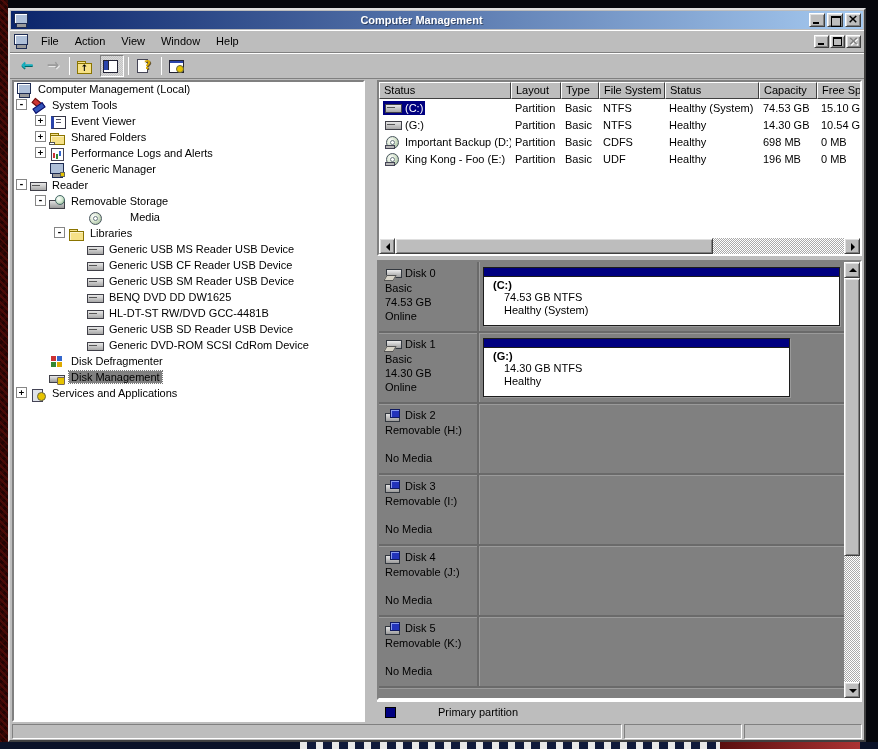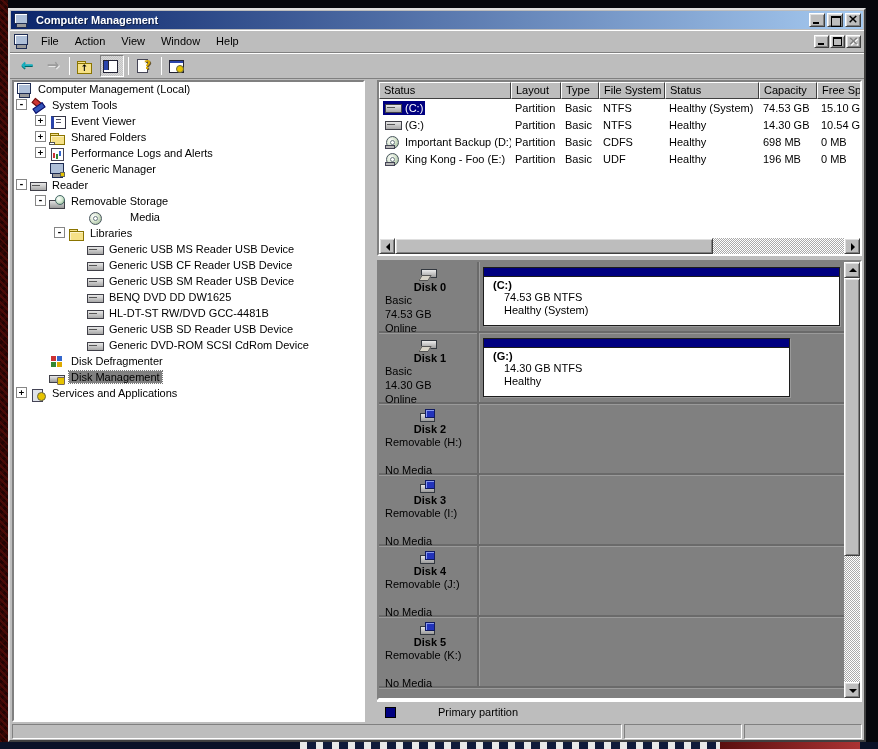--- a/index.html
+++ b/index.html
@@ -18,21 +18,21 @@
     background:linear-gradient(90deg,#5a0f0f,#a33); }
   .sunken { border:2px solid; border-color:#808080 #ffffff #ffffff #808080; }
 
   
   #window { position:absolute; left:8px; top:8px; width:858px; height:734px;
     border:2px solid; border-color:#dfdfdf #404040 #404040 #dfdfdf; background:#BDBDBD;
     display:flex; flex-direction:column; }
 
   
   .titlebar { height:18px; margin:1px; background:linear-gradient(90deg,#0A246A,#A6CAF0);
-    display:flex; align-items:center; padding:0 2px; flex:none; }
+    display:flex; align-items:center; padding:0 2px; flex:none;text-align:center; }
   .titlebar .title-text { color:#fff; font-weight:bold; font-size:11px; margin-left:3px; flex:1;
     text-shadow:1px 1px 0 rgba(0,0,0,.4); white-space:nowrap; }
   .winbtn { width:16px; height:14px; margin-left:2px; position:relative; flex:none;
     border:1px solid; border-color:#fff #404040 #404040 #fff; background:#BDBDBD;
     box-shadow:inset 1px 1px 0 #dfdfdf, inset -1px -1px 0 #808080; }
   .winbtn.b-min::before { content:""; position:absolute; left:3px; bottom:2px; width:6px; height:2px; background:#000; }
   .winbtn.b-max::before { content:""; position:absolute; left:3px; top:2px; width:8px; height:8px;
     border:1px solid #000; border-top:2px solid #000; }
   .winbtn.b-close::before, .winbtn.b-closed::before { content:"\00d7"; position:absolute; left:0; right:0; top:-2px;
     text-align:center; font:bold 13px/14px "DejaVu Sans",sans-serif; color:#000; }
@@ -178,21 +178,21 @@
   .sb-track { flex:1; background-image:repeating-conic-gradient(#fff 0% 25%, #a9a9a9 0% 50%); background-size:2px 2px; }
 
   .pane-gap { height:4px; flex:none; }
 
   
   .disk-section { flex:1; background:#808080; position:relative; overflow:hidden; min-height:0; }
   .disk-rows { position:absolute; left:0; top:0; right:16px; }
   .disk-row { height:71px; display:flex; border-bottom:2px solid #6a6a6a; box-shadow:0 1px 0 #9a9a9a; }
   .disk-info { width:100px; flex:none; padding:5px 2px 0 6px; border-right:2px solid #6a6a6a;
     box-shadow:1px 0 0 #9a9a9a; }
-  .disk-info .d-title { display:flex; align-items:center; font-weight:bold;flex-direction:column; }
+  .disk-info .d-title { display:flex; font-weight:normal; }
   .disk-info .d-line { line-height:14px; white-space:nowrap; }
   .disk-area { flex:1; position:relative; padding:5px 4px; }
   .part-box { height:59px; border:1px solid #1c1c1c; background:#fff; box-shadow:1px 1px 0 #9a9a9a; }
   .part-band { height:9px; border-bottom:1px solid #1c1c1c; }
   .part-label { font-weight:bold; padding:2px 0 0 9px; }
   .part-line { padding:0 0 0 20px; line-height:13px; }
   .vscroll { position:absolute; right:0; top:0; bottom:0; width:16px; background:#BDBDBD;
     display:flex; flex-direction:column; }
   .sb-thumb-v { height:278px; flex:none;
     border:1px solid; border-color:#fff #404040 #404040 #fff; background:#BDBDBD;

